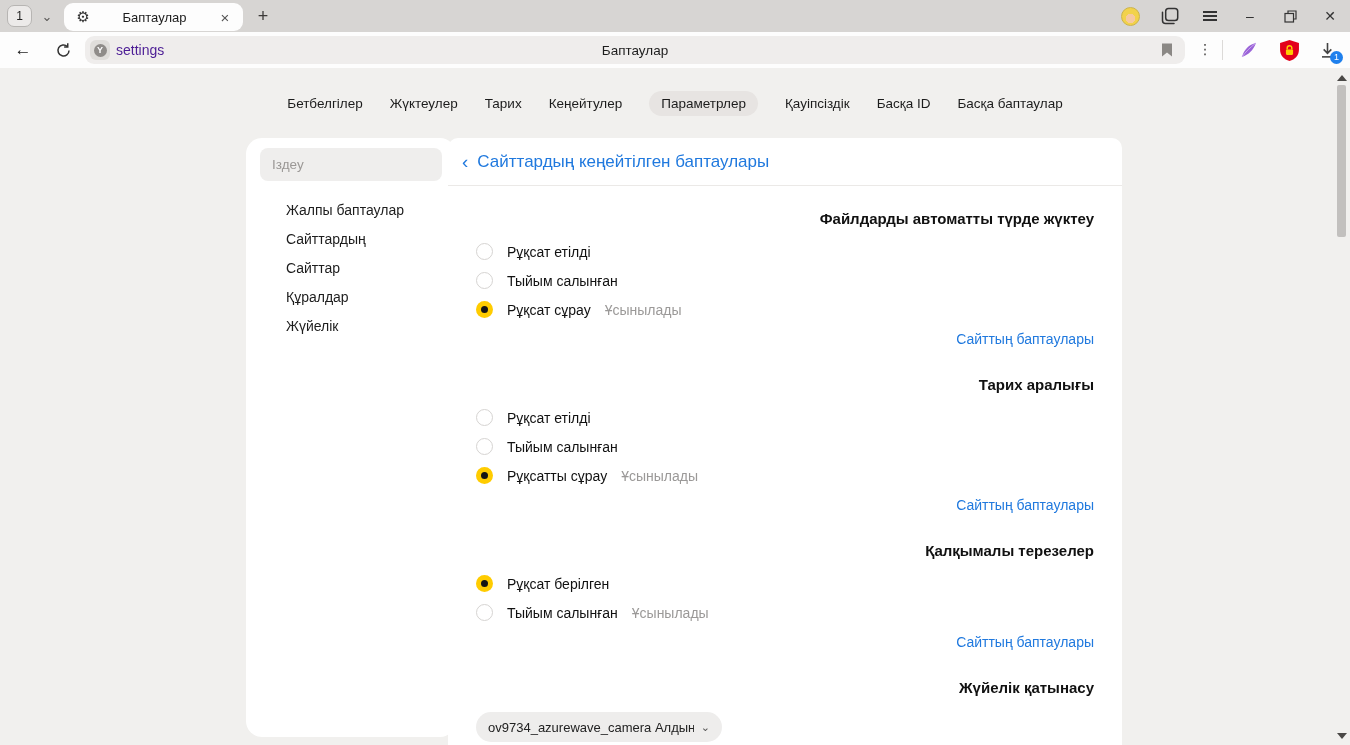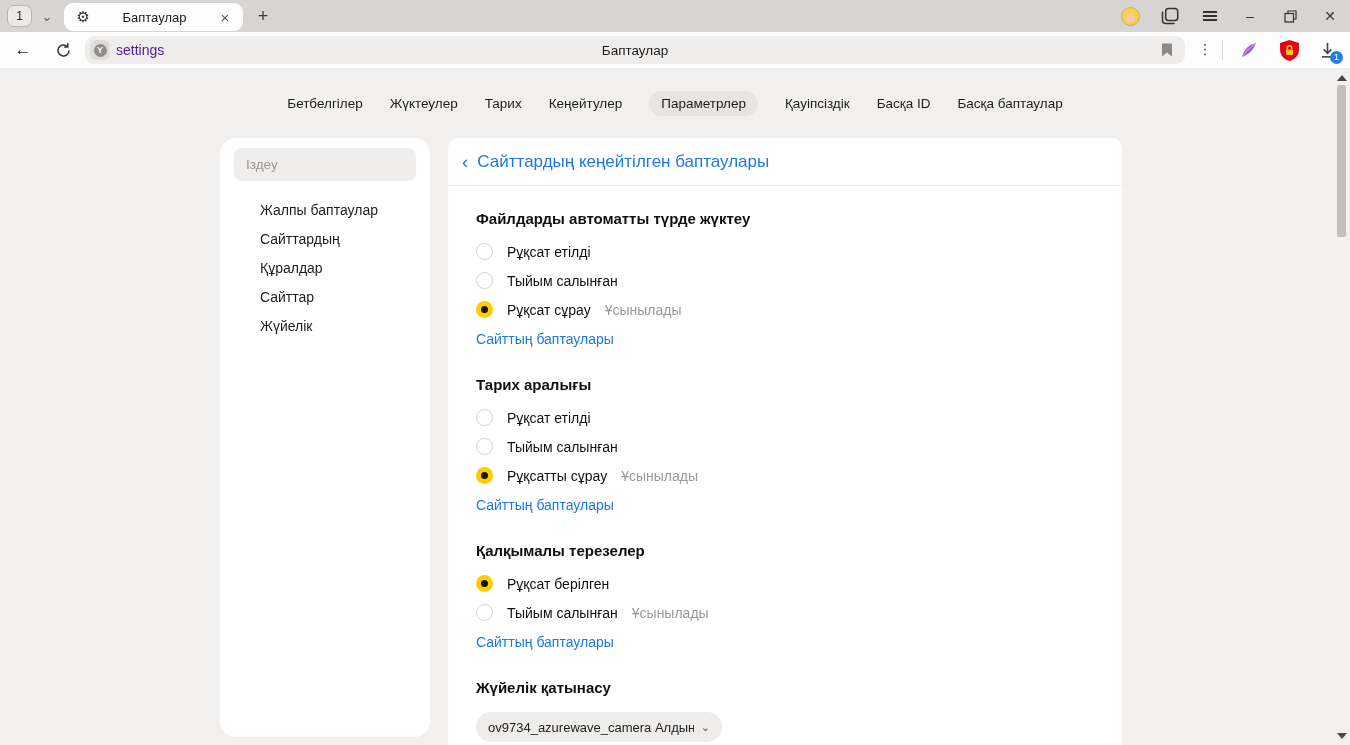--- a/index.html
+++ b/index.html
@@ -58,38 +58,38 @@
   .tb-divider { position:absolute; left:1222px; top:8px; width:1px; height:20px; background:#dcdad8; }
   .ext-ic { position:absolute; top:7px; width:22px; height:22px; display:flex; align-items:center; justify-content:center; }
   .dl-badge { position:absolute; right:-5px; bottom:-3px; width:13px; height:13px; border-radius:50%;
     background:#1f80ed; color:#fff; font-size:9px; line-height:13px; text-align:center; }
   
   .topnav { position:absolute; top:90px; left:0; right:0; height:27px;
     display:flex; justify-content:center; align-items:center; gap:27px; }
   .topnav-item { font-size:13.5px; color:#1c1c1c; padding:5px 0; }
   .topnav-item.active { background:#e7e4e2; border-radius:14px; padding:5px 12px; }
   
-  .sidebar-card { position:absolute; left:220px; top:138px; width:210px; height:599px;
+  .sidebar-card { position:absolute; left:246px; top:138px; width:210px; height:599px;
     background:#fff; border-radius:16px; }
   .search-box { position:absolute; left:14px; right:14px; top:10px; height:33px;
     background:#efeeed; border-radius:8px; display:flex; align-items:center; }
   .search-box input { border:none; outline:none; background:transparent; width:100%;
     padding:0 12px; font-size:13.5px; font-family:inherit; color:#222; }
   .search-box input::placeholder { color:#9b9896; }
   .side-list { position:absolute; top:57px; left:0; right:0; }
   .side-item { height:29px; display:flex; align-items:center; padding-left:40px;
     font-size:14px; color:#1d1d1d; }
   
   .main-card { position:absolute; left:448px; top:138px; width:674px; height:640px;
     background:#fff; border-radius:10px 10px 0 0; }
   .main-header { height:48px; display:flex; align-items:center; padding-left:14px;
     border-bottom:1px solid #ebe9e7; }
   .hdr-chevron { color:#2079de; font-size:19px; margin-right:9px; line-height:1; }
   .hdr-title { color:#2079de; font-size:17px; }
-  .main-body { padding:24px 28px 0; }
+  .main-body { padding:24px 28px 0;text-align:right; }
   .section { margin-bottom:28px; }
   .section-title { font-size:15px; font-weight:bold; color:#111; margin-bottom:10px; }
   .opt-row { height:29px; display:flex; align-items:center; }
   .radio { width:17px; height:17px; border-radius:50%; background:#fff;
     border:1px solid #d6d4d2; flex:none; }
   .radio.selected { background:#ffcc00; border:none; position:relative; }
   .radio.selected::after { content:''; position:absolute; inset:5px; background:#141414; border-radius:50%; }
   .opt-label { margin-left:14px; font-size:14px; color:#111; }
   .opt-badge { margin-left:14px; font-size:14px; color:#9b9998; }
   .site-link { display:inline-block; margin-top:7px; font-size:14px; color:#2079de; }
@@ -206,22 +206,22 @@
   <span class="topnav-item">Басқа баптаулар</span>
 </div>
 
 <div class="sidebar-card">
   <div class="search-box">
     <input type="text" placeholder="Іздеу" style="">
   </div>
   <div class="side-list">
     <div class="side-item">Жалпы баптаулар</div>
     <div class="side-item">Сайттардың</div>
+    <div class="side-item">Сайттар</div>
     <div class="side-item">Құралдар</div>
-    <div class="side-item">Сайттар</div>
     <div class="side-item">Жүйелік</div>
   </div>
 </div>
 
 <div class="main-card">
   <div class="main-header">
     <span class="hdr-chevron">‹</span>
     <span class="hdr-title">Сайттардың кеңейтілген баптаулары</span>
   </div>
   <div class="main-body">

